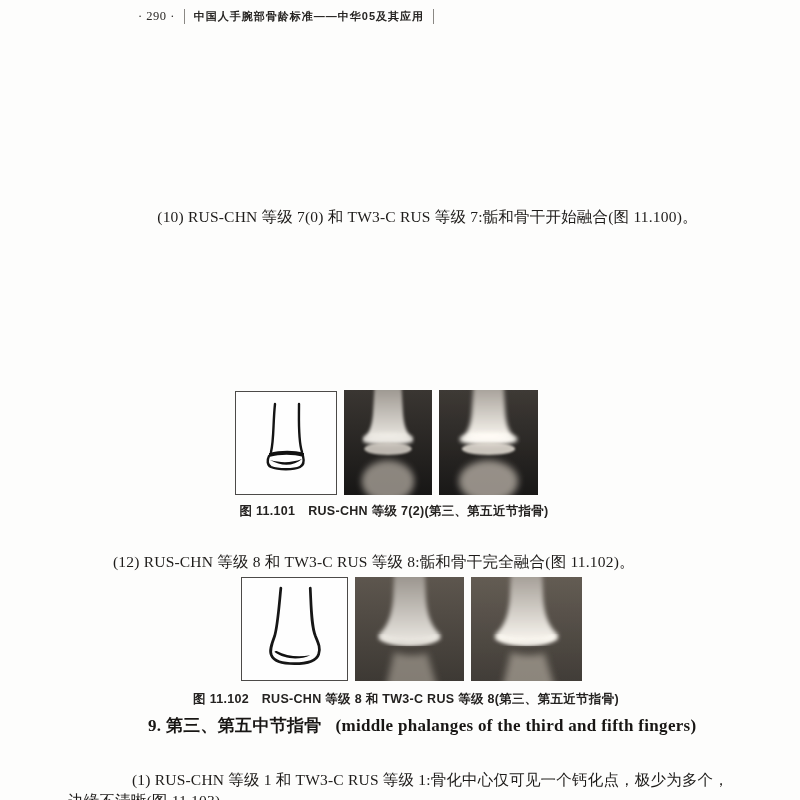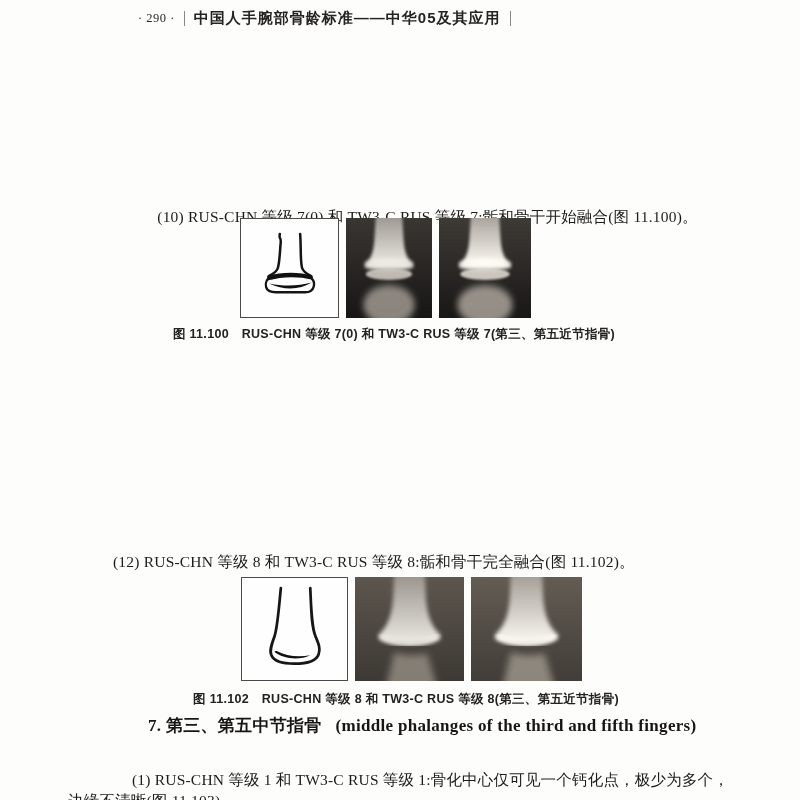--- a/index.html
+++ b/index.html
@@ -13,21 +13,21 @@
   
   .header{
     position:absolute;top:9px;left:138px;
     display:flex;align-items:center;gap:9px;
     font-size:12.5px;letter-spacing:.5px;
   }
   .header .pageno{font-family:"Liberation Serif",serif;color:#2a2826;}
   .header .vbar{width:1px;height:15px;background:#8a8884;}
   .header .btitle{
     font-family:"Liberation Sans",sans-serif;
-    font-weight:700;font-size:15px;color:#262422;letter-spacing:1px;
+    font-weight:700;font-size:11px;color:#262422;letter-spacing:1px;
   }
 
   
   .fig{position:absolute;left:0;width:800px;}
   #fig1{top:42px;} #fig2{top:218px;} #fig3{top:390px;} #fig4{top:565px;}
   .fig-row{display:flex;justify-content:center;align-items:flex-end;gap:7px;position:relative;}
   #fig1 .fig-row{left:-8px;} #fig2 .fig-row{left:-15px;}
   #fig3 .fig-row{left:-14px;} #fig4 .fig-row{left:-1px;}
 
   .schem-box{
@@ -160,38 +160,38 @@
   <div class="header">
     <span class="pageno">· 290 ·</span>
     <span class="vbar"></span>
     <span class="btitle">中国人手腕部骨龄标准——中华05及其应用</span>
     <span class="vbar"></span>
   </div>
 
 
   <p class="para" id="p10">(10) RUS-CHN 等级 7(0) 和 TW3-C RUS 等级 7:骺和骨干开始融合(图 11.100)。</p>
 
-  <figure class="fig" id="fig2" style="margin:0;">
+
+
+  <figure class="fig" id="fig3" style="margin:0;">
     <div class="fig-row">
       <div class="schem-box">
         <svg viewBox="0 0 100 94">
-            <use href="#schem2"></use>
+            <use href="#schem3"></use>
           </svg>
       </div>
       <svg class="xray xa" viewBox="0 0 100 100" preserveAspectRatio="none">
           <use href="#xfusing"></use>
         </svg>
       <svg class="xray xb" viewBox="0 0 100 100" preserveAspectRatio="none">
           <use href="#xfusing"></use>
         </svg>
     </div>
-    <figcaption class="fig-cap">图 11.100　RUS-CHN 等级 7(0) 和 TW3-C RUS 等级 7(第三、第五近节指骨)</figcaption>
+    <figcaption class="fig-cap">图 11.101　RUS-CHN 等级 7(2)(第三、第五近节指骨)</figcaption>
   </figure>
-
-
 
   <p class="para" id="p12">(12) RUS-CHN 等级 8 和 TW3-C RUS 等级 8:骺和骨干完全融合(图 11.102)。</p>
 
   <figure class="fig" id="fig4" style="margin:12px;">
     <div class="fig-row">
       <div class="schem-box">
         <svg viewBox="0 0 100 94">
             <use href="#schem4"></use>
           </svg>
       </div>
@@ -199,18 +199,18 @@
           <use href="#xfused"></use>
         </svg>
       <svg class="xray xb" viewBox="0 0 100 100" preserveAspectRatio="none">
           <use href="#xfused"></use>
         </svg>
     </div>
     <figcaption class="fig-cap">图 11.102　RUS-CHN 等级 8 和 TW3-C RUS 等级 8(第三、第五近节指骨)</figcaption>
   </figure>
 
   <h3 class="sec-heading" style="margin:0;">
-    <span class="cn">7. 第三、第五中节指骨</span><span class="en">(middle phalanges of the third and fifth fingers)</span>
+    <span class="cn">9. 第三、第五中节指骨</span><span class="en">(middle phalanges of the third and fifth fingers)</span>
   </h3>
 
   <p class="para" id="p1">(1) RUS-CHN 等级 1 和 TW3-C RUS 等级 1:骨化中心仅可见一个钙化点，极少为多个，边缘不清晰(图 11.103)。</p>
 
 </div>
 
 </body></html>

